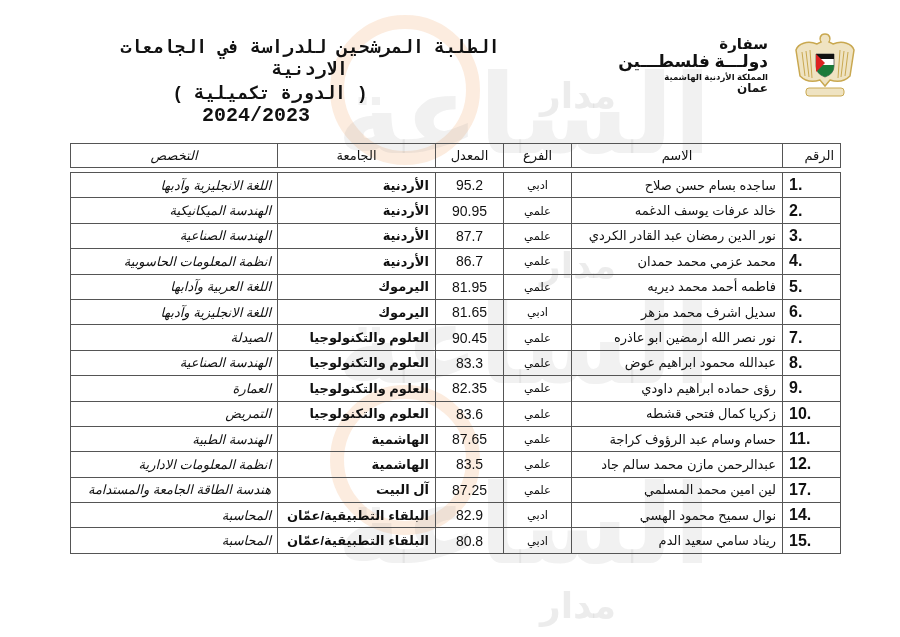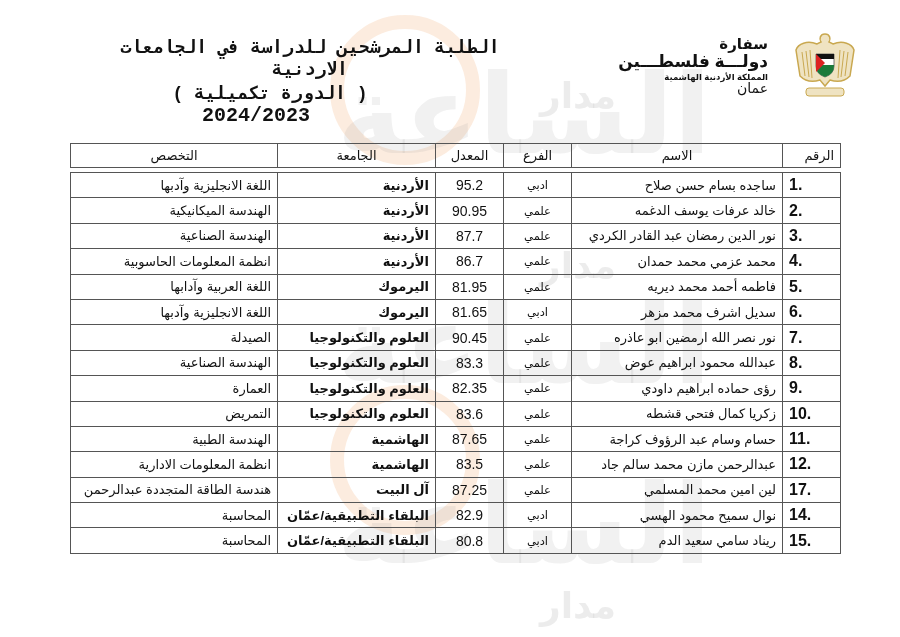--- a/index.html
+++ b/index.html
@@ -22,39 +22,39 @@
   .wm-small { font-size:36px; color:rgba(150,150,150,0.18); font-weight:bold; }
   .wm-s1 { left:540px; top:75px; }
   .wm-s2 { left:540px; top:245px; }
   .wm-s3 { left:540px; top:585px; }
 
   .emblem { position:absolute; left:792px; top:30px; width:66px; height:72px; }
   .embassy { position:absolute; right:132px; top:36px; text-align:right; direction:rtl; }
   .embassy .l1 { font-size:15px; font-weight:bold; line-height:16px; }
   .embassy .l2 { font-size:17px; font-weight:bold; line-height:20px; letter-spacing:1px; }
   .embassy .l3 { font-size:8.5px; font-weight:bold; line-height:11px; }
-  .embassy .l4 { font-size:14px; font-weight:normal; line-height:11px; }
+  .embassy .l4 { font-size:12px; font-weight:bold; line-height:11px; }
 
   .title { position:absolute; left:110px; width:400px; text-align:center; direction:rtl; font-weight:bold;font-family:Liberation Mono, monospace; }
   .title.t1 { top:36px; font-size:18px; }
   .title.t2 { top:82px; font-size:18px; left:120px; width:300px; }
   .title.t2 .year { font-size:20px; margin-right:28px; }
 
   table { position:absolute; border-collapse:collapse; direction:rtl; left:70px; width:771px; }
   td, th { border:1px solid #555; padding:0 6px; white-space:nowrap; overflow:hidden; }
   .hdr { top:143px; }
   .hdr th { height:23px; font-weight:normal; font-size:13px; }
   .body { top:172px; }
   .body td { height:24.4px; font-size:13px; }
   .c-no { width:45px; text-align:left; font-weight:bold; font-size:16px !important; direction:ltr; }
   .c-name { width:198px; text-align:right; }
   .c-branch { width:55px; text-align:center; font-size:11.5px !important; }
   .c-avg { width:55px; text-align:center; font-size:14px !important; }
   .c-univ { width:145px; text-align:right; font-weight:bold; }
-  .c-major { width:194px; text-align:right; }
+  .c-major { width:194px; text-align:right;font-style:italic; }
   .hdr .c-no { text-align:right; font-weight:normal; font-size:13px !important; direction:rtl; }
   .hdr .c-name, .hdr .c-univ, .hdr .c-major, .hdr .c-branch, .hdr .c-avg { text-align:center; font-weight:normal; font-size:13px !important; }
 </style>
 </head>
 <body>
 
 <div class="watermark wm-clock"></div>
 <div class="watermark wm-clock c2"></div>
 <div class="watermark wm-text wm-t1">الساعة</div>
 <div class="watermark wm-text wm-t2">الساعة</div>
@@ -205,21 +205,21 @@
         <td class="c-avg">83.5</td>
         <td class="c-univ">الهاشمية</td>
         <td class="c-major">انظمة المعلومات الادارية</td>
       </tr>
       <tr>
         <td class="c-no">17.</td>
         <td class="c-name">لين امين محمد المسلمي</td>
         <td class="c-branch">علمي</td>
         <td class="c-avg">87.25</td>
         <td class="c-univ">آل البيت</td>
-        <td class="c-major">هندسة الطاقة المتجددة عبدالرحمن</td>
+        <td class="c-major">هندسة الطاقة الجامعة والمستدامة</td>
       </tr>
       <tr>
         <td class="c-no">14.</td>
         <td class="c-name">نوال سميح محمود الهسي</td>
         <td class="c-branch">ادبي</td>
         <td class="c-avg">82.9</td>
         <td class="c-univ">البلقاء التطبيقية/عمّان</td>
         <td class="c-major">المحاسبة</td>
       </tr>
       <tr>

